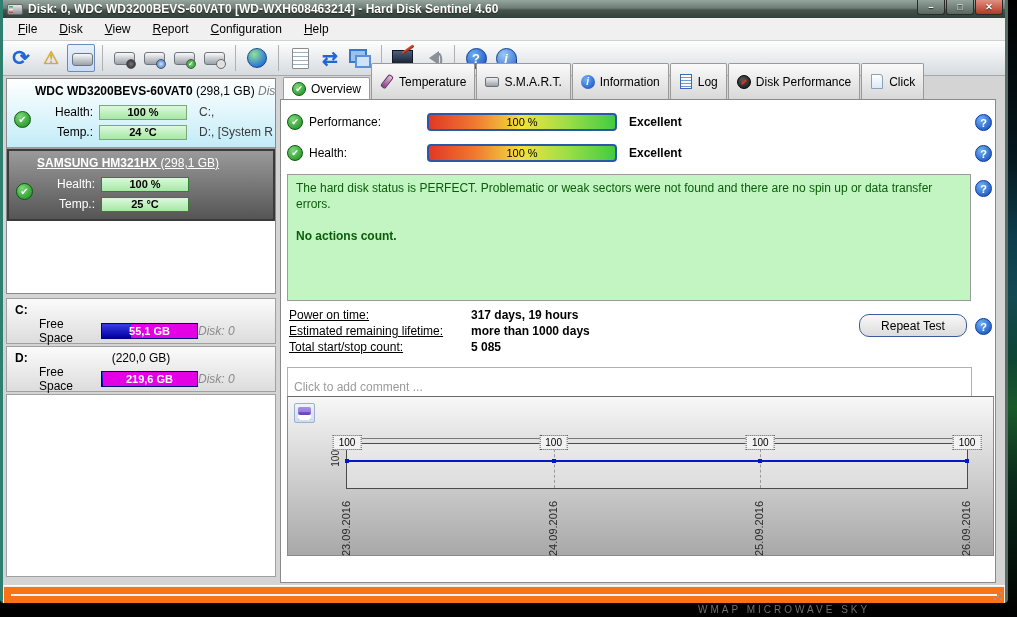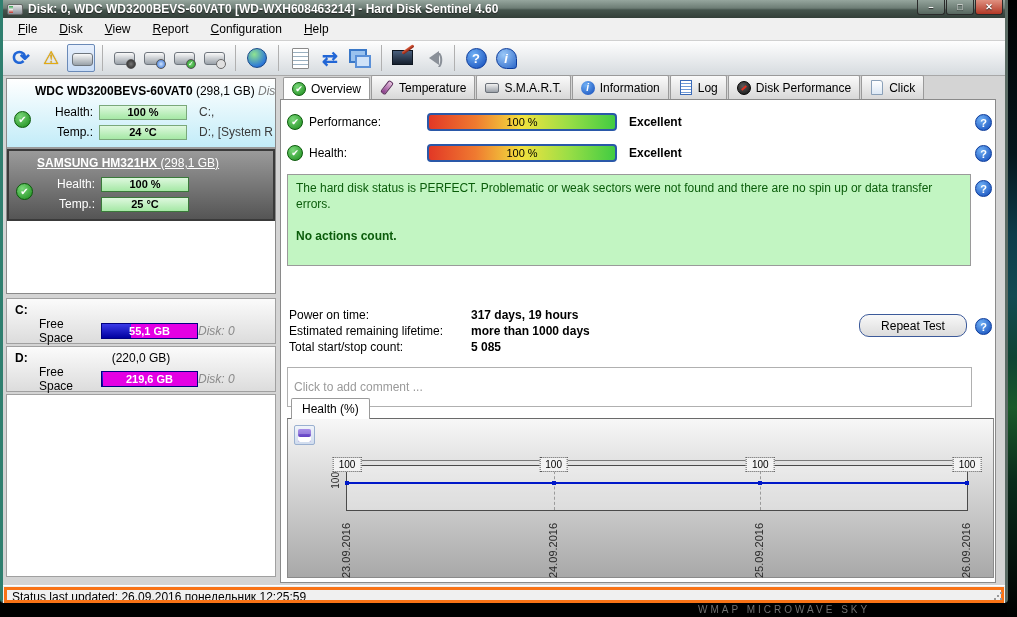--- a/index.html
+++ b/index.html
@@ -83,21 +83,21 @@
   .prow2{display:flex;align-items:center;height:20px;font-size:12px;}
   .pfree-label{margin-left:32px;width:62px;}
   .fsbar{position:relative;width:97px;height:16px;border:1px solid #000080;background:#e400e4;overflow:hidden;}
   .fsused{position:absolute;left:0;top:0;bottom:0;background:linear-gradient(#3a3ae8,#0000a0);}
   .fstext{position:absolute;left:0;right:0;top:0;text-align:center;color:#fff;font-size:11px;font-weight:bold;line-height:15px;}
   .pdisk{font-style:italic;color:#8a8a8a;font-size:12px;}
   .left-empty{background:#fff;border:1px solid #a0a0a0;height:183px;margin-top:2px;}
   
   .rightpanel{position:absolute;left:277px;top:2px;width:716px;height:505px;}
   .tabstrip{display:flex;height:21px;padding-left:3px;align-items:flex-end;}
-  .tab{display:flex;align-items:center;gap:5px;font-size:12px;padding:2px 8px;height:24px;
+  .tab{display:flex;align-items:center;gap:5px;font-size:12px;padding:2px 8px;height:36px;
     background:linear-gradient(#fafafa,#d8d8d8);border:1px solid #9a9a9a;border-bottom:none;border-radius:2px 2px 0 0;margin-right:1px;cursor:default;white-space:nowrap;}
   .tab.active{background:#fff;height:22px;position:relative;z-index:2;}
   .ticon{width:14px;height:14px;display:inline-flex;align-items:center;justify-content:center;position:relative;}
   .ticon[data-name="overview-check-icon"]{border-radius:50%;background:radial-gradient(circle at 35% 30%,#7ad87a,#1a8a1a);border:1px solid #0a5a0a;color:#fff;font-size:9px;}
   .ticon[data-name="thermometer-icon"]::before{content:"";width:4px;height:13px;border-radius:2px;background:linear-gradient(#e8c0e0,#8a3a8a);transform:rotate(38deg);border:1px solid #5a2a5a;}
   .ticon[data-name="smart-disk-icon"]::before{content:"";width:14px;height:8px;border-radius:2px;background:linear-gradient(#f0f0f0,#9aa0a8);border:1px solid #6a7078;}
   .ticon[data-name="tab-info-icon"]{border-radius:50%;background:radial-gradient(circle at 35% 30%,#6fb0f5,#1048b8);color:#fff;font-size:10px;font-style:italic;font-weight:bold;}
   .ticon[data-name="log-icon"]::before{content:"";width:10px;height:13px;background:repeating-linear-gradient(#fff 0 2px,#6f9ad8 2px 3px);border:1px solid #3a6ab8;}
   .ticon[data-name="performance-icon"]{border-radius:50%;background:radial-gradient(circle at 40% 35%,#5a5a5a,#101010);border:1px solid #000;}
   .ticon[data-name="performance-icon"]::before{content:"";width:6px;height:2px;background:#e03020;transform:rotate(-40deg);}
@@ -107,26 +107,26 @@
   .metric-row .chk2{position:static;margin:0 6px 0 0;}
   .chk2{width:16px;height:16px;border-radius:50%;background:radial-gradient(circle at 35% 30%,#7ad87a,#1a8a1a);border:1px solid #0a5a0a;color:#fff;font-size:9px;display:flex;align-items:center;justify-content:center;}
   .metric-label{width:118px;font-size:12px;}
   .gradbar{width:190px;height:18px;border:2px solid #2a58a8;border-radius:4px;
     background:linear-gradient(90deg,#e23826 0%,#ef7a30 25%,#f2e23e 50%,#9ade46 75%,#42cc42 100%);
     text-align:center;font-size:11px;line-height:14px;color:#000;}
   .rating{margin-left:12px;font-size:12px;font-weight:bold;}
   .helpbtn{width:17px;height:17px;border-radius:50%;background:radial-gradient(circle at 35% 30%,#6fb0f5,#1048b8);
     border:1px solid #0a3a9a;color:#fff;font-weight:bold;font-size:11px;display:flex;align-items:center;justify-content:center;}
   .help-abs{position:absolute;left:694px;}
-  .statusbox{position:absolute;left:6px;top:74px;width:684px;height:92px;background:#c2f5c2;border:1px solid #9a9a9a;
+  .statusbox{position:absolute;left:6px;top:74px;width:684px;height:127px;background:#c2f5c2;border:1px solid #9a9a9a;
     padding:5px 8px;font-size:12px;color:#0a5c0a;line-height:1.35;}
   .statusbox .actions{font-weight:bold;margin-top:16px;}
   .stats{position:absolute;left:8px;top:207px;font-size:12px;}
   .stat-row{display:flex;height:16px;align-items:center;}
-  .stat-label{width:182px;}
+  .stat-label{width:182px;text-decoration:underline;}
   .stat-value{font-weight:bold;}
   .repeat-btn{position:absolute;left:578px;top:214px;width:108px;height:23px;background:linear-gradient(#f8f8f8,#dcdcdc);
     border:1px solid #3c5a9a;border-radius:10px;font-size:12px;display:flex;align-items:center;justify-content:center;cursor:default;}
   .comment-input{position:absolute;left:6px;top:267px;width:685px;height:40px;border:1px solid #b0b0b0;font-size:12px;padding:0 6px;color:#444;}
   .comment-input::placeholder{color:#9a9a9a;}
   
   .chart-wrap{position:absolute;left:6px;top:297px;width:707px;height:184px;}
   .subtabstrip{height:22px;display:flex;align-items:flex-end;padding-left:4px;}
   .subtab{background:#fff;border:1px solid #9a9a9a;border-bottom:none;border-radius:2px 2px 0 0;font-size:12px;padding:3px 10px;position:relative;z-index:2;}
   .chart-panel{position:relative;height:160px;background:linear-gradient(#f7f7f7,#a8a8a8);
@@ -140,21 +140,21 @@
   .hline{position:absolute;left:0;right:0;top:16px;height:2px;background:#0018c8;}
   .pt{position:absolute;top:15px;width:4px;height:4px;background:#0018c8;transform:translateX(-50%);}
   .pt-label{position:absolute;top:-9px;transform:translateX(-50%);background:#f2f2f2;border:1px dotted #555;
     font-size:10px;padding:0 5px;line-height:13px;color:#000;z-index:3;}
   .vdash{position:absolute;top:0;bottom:0;width:0;border-left:1px dashed #9a9a9a;}
   .x-date{position:absolute;top:52px;transform:translateX(-55%);writing-mode:vertical-rl;text-orientation:mixed;
     transform:translateX(-55%) rotate(180deg);font-size:11px;color:#2a2a2a;height:60px;}
   .y-tick{position:absolute;left:-17px;top:6px;writing-mode:vertical-rl;transform:rotate(180deg);font-size:10px;color:#2a2a2a;}
   
   .statusbar{position:relative;height:18px;background:#f0f0f0;border-top:1px solid #fff;font-size:12px;display:flex;align-items:center;}
-  .status-cell{flex:1;border:3px solid #f97316;height:16px;margin:0 1px;padding:0 5px;line-height:15px;white-space:nowrap;overflow:hidden;}
+  .status-cell{flex:1;border:7px solid #f97316;height:16px;margin:0 1px;padding:0 5px;line-height:15px;white-space:nowrap;overflow:hidden;}
   .grip{position:absolute;right:2px;bottom:2px;width:10px;height:10px;
     background:radial-gradient(circle at 8px 2px,#999 1px,transparent 1.4px),radial-gradient(circle at 8px 8px,#999 1px,transparent 1.4px),radial-gradient(circle at 2px 8px,#999 1px,transparent 1.4px),radial-gradient(circle at 5px 5px,#999 1px,transparent 1.4px);}
 </style>
 </head>
 <body>
 
 <div class="desktop" data-name="desktop">
   <div class="wp-strip" data-name="wallpaper-strip"></div>
   <div class="wp-text" data-name="wallpaper-text">WMAP MICROWAVE SKY</div>
 
@@ -349,23 +349,20 @@
                 <span class="stat-value">5 085</span>
               </div>
             </div>
 
           <button class="repeat-btn" data-name="repeat-test-button">Repeat Test</button>
           <div class="helpbtn help-abs" style="top:218px;" data-name="help-icon">?</div>
 
           <input class="comment-input" type="text" data-name="comment-input" placeholder="Click to add comment ..." style="">
 
           <div class="chart-wrap" data-name="health-chart">
-            <div class="subtabstrip" data-name="chart-tab-strip">
-              <span class="subtab" data-name="chart-tab-health">Health (%)</span>
-            </div>
             <div class="chart-panel" data-name="chart-panel">
               <div class="save-btn" data-name="save-chart-icon"></div>
               <div class="plot-frame" data-name="plot-area">
                 <div class="plot-topline" data-name="plot-top-bracket"></div>
                 <div class="y-tick" data-name="y-axis-tick">100</div>
                 <div class="hline" data-name="health-line"></div>
               <div class="pt" data-name="data-point" style="left: 0%;"></div>
                   <div class="pt-label" data-name="point-value-label" style="left: 0%;">100</div>
                   <div class="x-date" data-name="x-axis-date-label" style="left: 0%;">23.09.2016</div>
                   <div class="vdash" data-name="gridline" style="left: 33.3333%;"></div>

